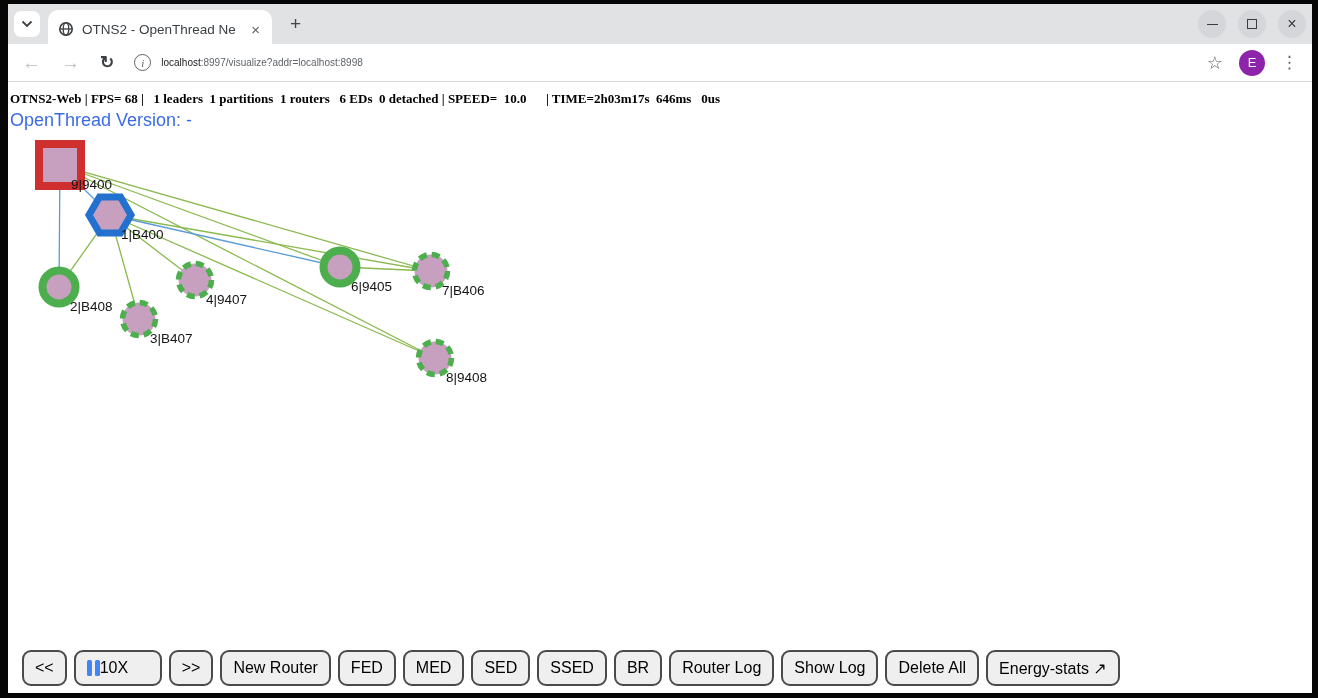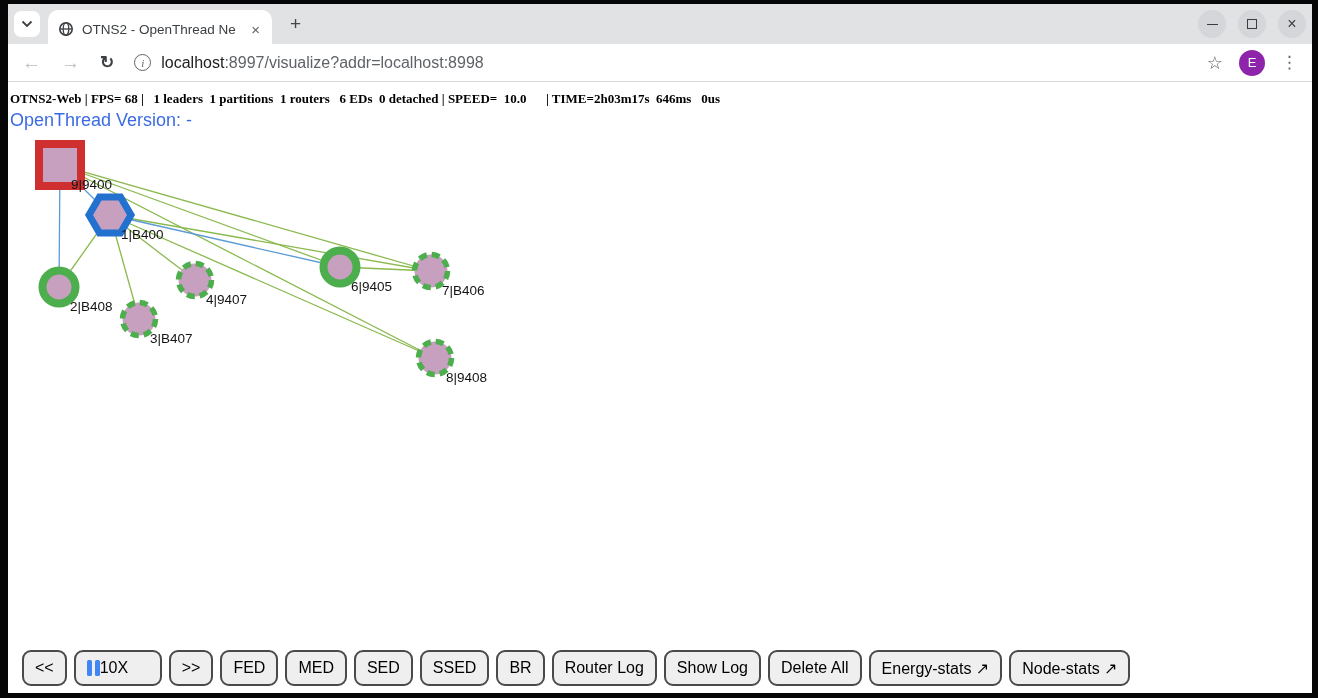--- a/index.html
+++ b/index.html
@@ -30,21 +30,21 @@
 
   
   .urlbar { height:38px; background:#fff; display:flex; align-items:center; padding:0 14px; gap:20px;
     border-bottom:1px solid #d6d9dc; flex-shrink:0; }
   .nav-ic { font-size:19px; color:#b8bcc0; line-height:1; }
   .reload-ic { font-size:17px; color:#3c4043; font-weight:bold; line-height:1; cursor:pointer; }
   .omni { display:flex; align-items:center; gap:10px; flex:1; }
   .info-ic { width:17px; height:17px; border:1.4px solid #5f6368; border-radius:50%; color:#5f6368;
     font-size:11px; display:flex; align-items:center; justify-content:center; font-family:"Liberation Serif",serif;
     font-style:italic; cursor:pointer; }
-  .url-text { font-size:16px; color:#5f6368; }
+  .url-text { font-size:10px; color:#5f6368; }
   .url-text b { color:#202124; font-weight:normal; }
   .url-right { display:flex; align-items:center; gap:16px; }
   .star-ic { font-size:18px; color:#5f6368; cursor:pointer; }
   .avatar { width:26px; height:26px; border-radius:50%; background:#8d24aa; color:#fff;
     font-size:13px; display:flex; align-items:center; justify-content:center; cursor:pointer; }
   .dots-ic { font-size:17px; color:#5f6368; letter-spacing:0; cursor:pointer; }
 
   
   .page { flex:1; background:#fff; position:relative; overflow:hidden; }
   .status-line { font-family:Liberation Serif, serif; font-weight:bold; font-size:13px;
@@ -170,20 +170,23 @@
             <span class="pause-icon">
               <i></i>
               <i></i>
             </span>
             <span>10X</span>
           </button>
           <button class="tb-btn">
             <span>&gt;&gt;</span>
           </button>
           <button class="tb-btn">
+            <span>New Router</span>
+          </button>
+          <button class="tb-btn">
             <span>FED</span>
           </button>
           <button class="tb-btn">
             <span>MED</span>
           </button>
           <button class="tb-btn">
             <span>SED</span>
           </button>
           <button class="tb-btn">
             <span>SSED</span>
@@ -195,21 +198,18 @@
             <span>Router Log</span>
           </button>
           <button class="tb-btn">
             <span>Show Log</span>
           </button>
           <button class="tb-btn">
             <span>Delete All</span>
           </button>
           <button class="tb-btn">
             <span>Energy-stats ↗</span>
-          </button>
-          <button class="tb-btn">
-            <span>Node-stats ↗</span>
           </button>
         </div>
     </div>
 
   </div>
 </div>
 
 </body></html>

